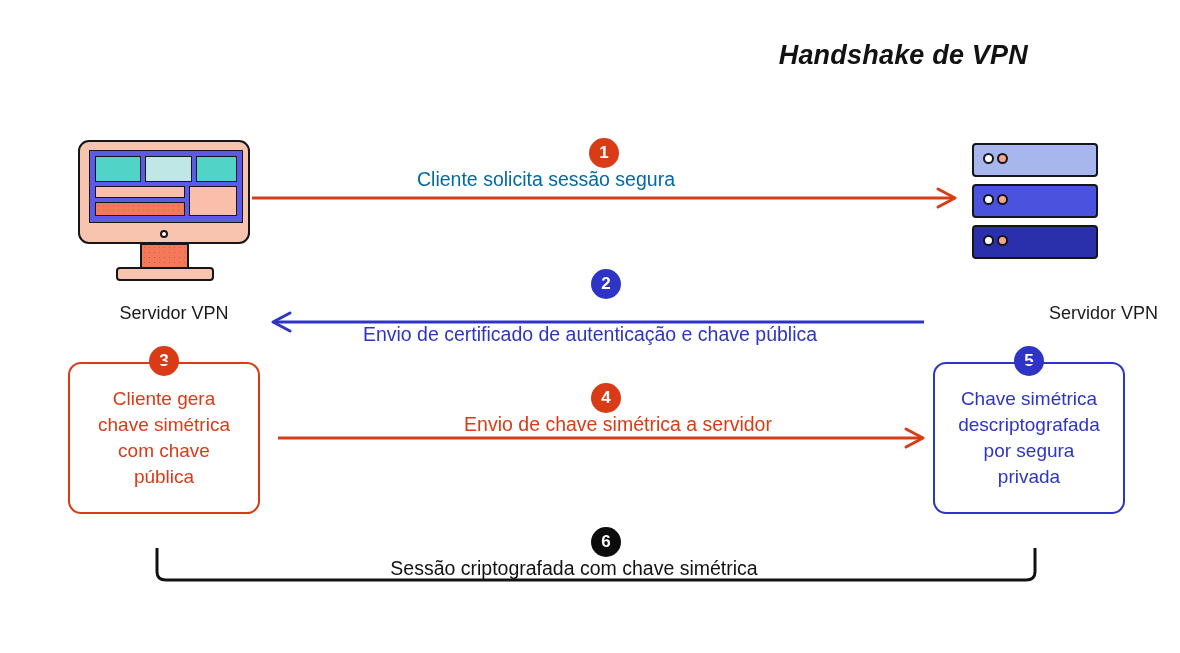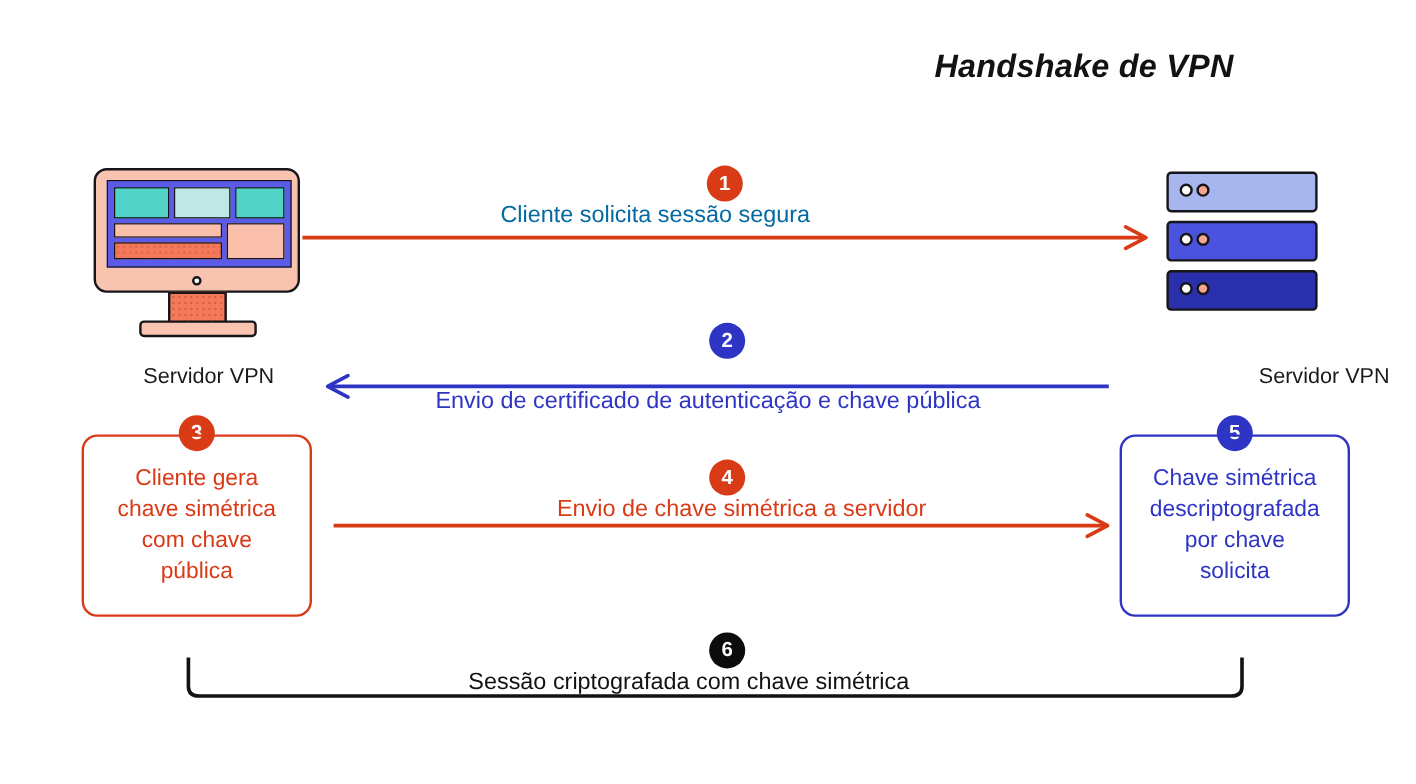--- a/index.html
+++ b/index.html
@@ -284,16 +284,16 @@
 
   <div class="arrow-caption" id="caption-1">Cliente solicita sessão segura</div>
   <div class="arrow-caption" id="caption-2">Envio de certificado de autenticação e chave pública</div>
   <div class="arrow-caption" id="caption-4">Envio de chave simétrica a servidor</div>
   <div class="arrow-caption" id="caption-6">Sessão criptografada com chave simétrica</div>
 
   <div class="process-box" id="box-3">
     <span>Cliente gera chave simétrica com chave pública</span>
   </div>
   <div class="process-box" id="box-5">
-    <span>Chave simétrica descriptografada por chave solicita</span>
+    <span>Chave simétrica descriptografada por segura privada</span>
   </div>
 
 </div>
 
 </body></html>

